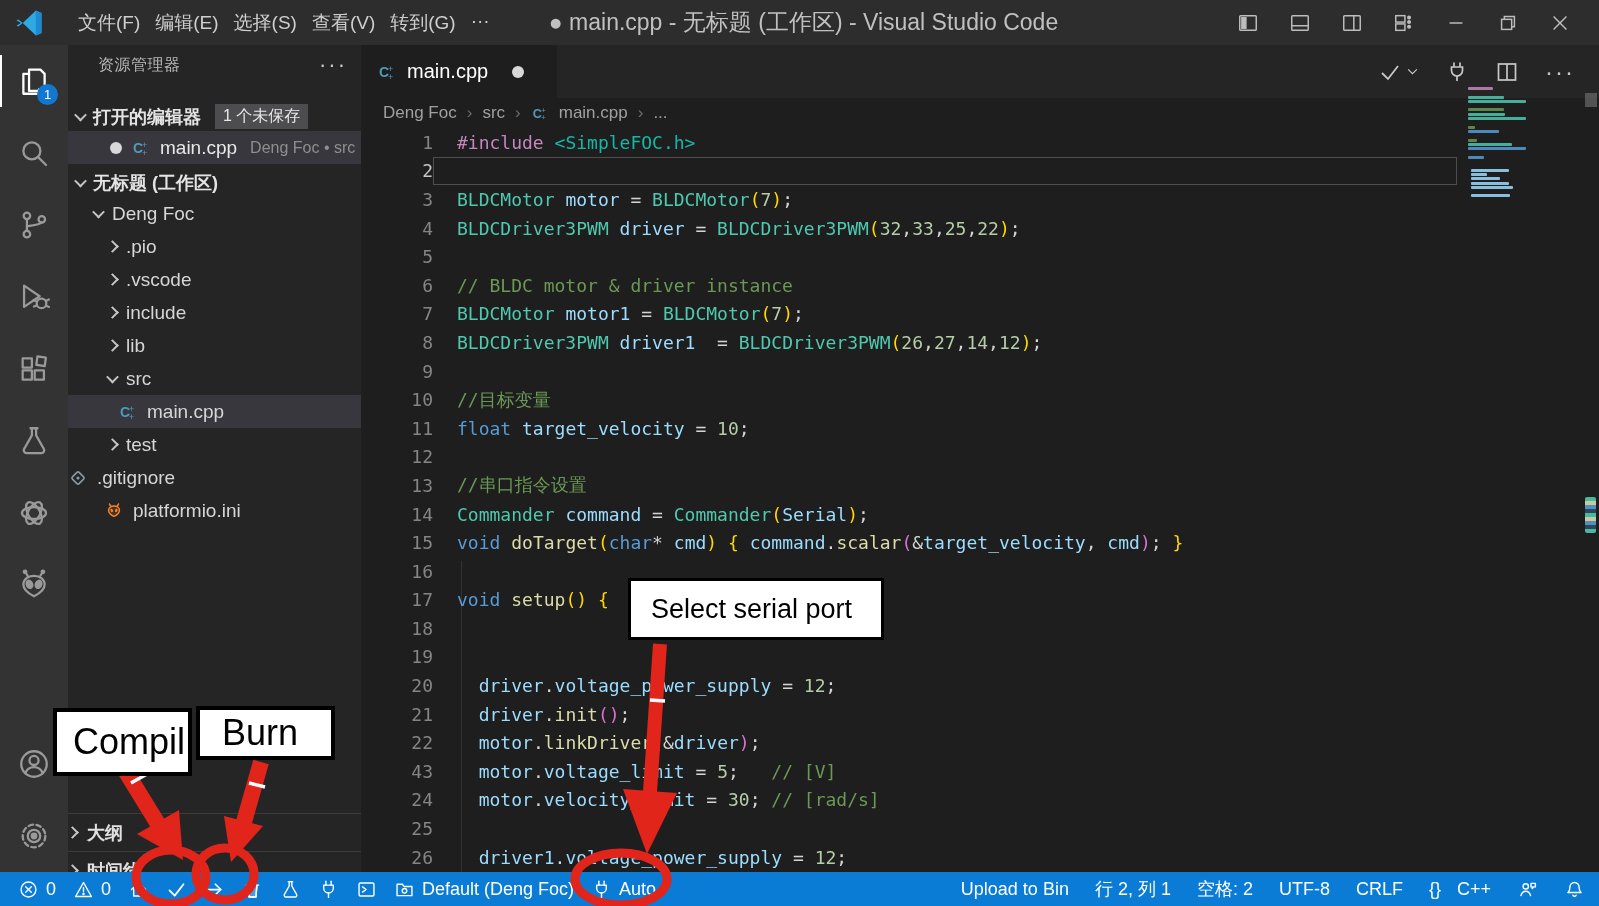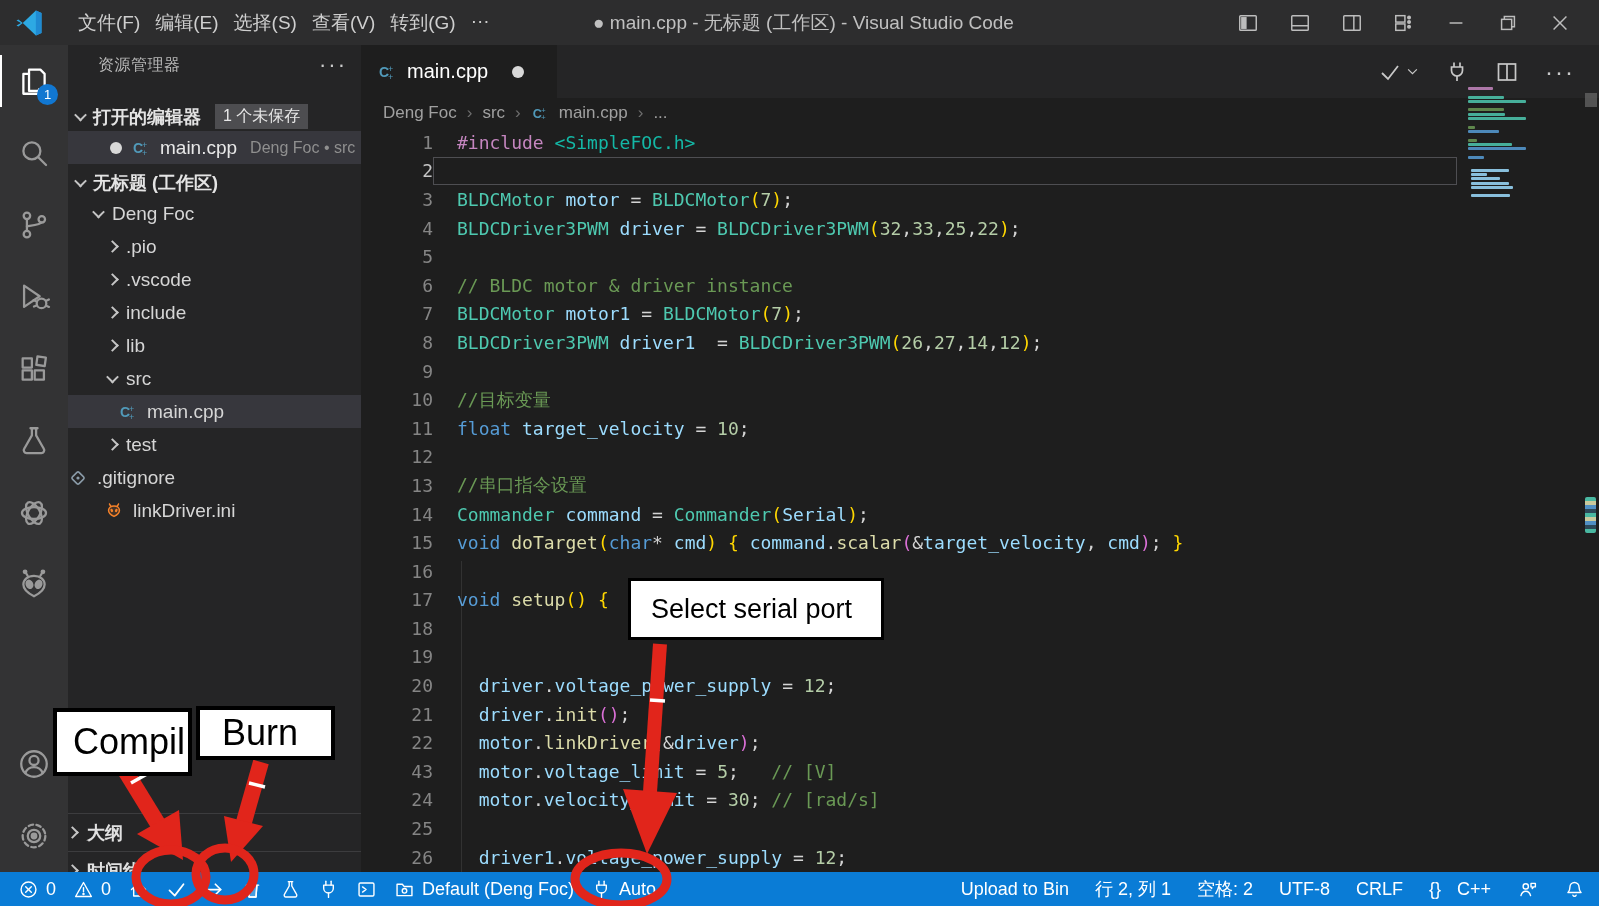--- a/index.html
+++ b/index.html
@@ -8,21 +8,21 @@
     position:relative; width:1599px; height:906px; overflow:hidden;
     background:#1e1e1e; font-family:"Liberation Sans", sans-serif;
     color:#cccccc; -webkit-font-smoothing:antialiased;
   }
   
   .titlebar { position:absolute; left:0; top:0; width:100%; height:45px;
     background:#2d2d2e; display:flex; align-items:center; }
   .vscode-logo { width:30px; height:30px; margin-left:14px; flex:0 0 auto; }
   .menus { display:flex; gap:15px; margin-left:34px; font-size:19px; color:#cfcfcf; }
   .menus span { cursor:default; }
-  .win-title { position:absolute; left:8px; right:0; text-align:center; font-size:19px; color:#c0c0c0; pointer-events:none; }
+  .win-title { position:absolute; left:8px; right:0; text-align:center; font-size:23px; color:#c0c0c0; pointer-events:none; }
   .win-controls { position:absolute; right:0; top:0; height:45px; display:flex; align-items:center; gap:30px; padding-right:28px; }
   .win-controls .wicon { width:22px; height:22px; color:#bdbdbd; }
   
   .activitybar { position:absolute; left:0; top:45px; width:68px; height:827px;
     background:#333334; display:flex; flex-direction:column; align-items:center; }
   .act-item { position:relative; width:68px; height:72px; display:flex; align-items:center; justify-content:center; color:#9a9a9a; }
   .act-item.active { color:#ffffff; }
   .act-item.active::before { content:""; position:absolute; left:0; top:10px; bottom:10px; width:2px; background:#fff; }
   .act-item svg { width:34px; height:34px; }
   .act-badge { position:absolute; right:10px; bottom:12px; min-width:21px; height:21px; border-radius:11px;
@@ -283,21 +283,21 @@
         </div>
         <div class="tree-row" style="padding-left: 36px;">
           <span class="ficon"><svg viewBox="0 0 24 24" fill="none" stroke="#f5822a" stroke-width="1.8" stroke-linecap="round">
               <path d="M12 6c-4 0-6.5 2.4-6.5 5.3 0 3.5 4 6 6.5 7.2 2.5-1.2 6.5-3.7 6.5-7.2C18.5 8.4 16 6 12 6z" fill="#f5822a" fill-opacity=".15"></path>
               <ellipse cx="9.3" cy="11.3" rx="1.5" ry="2.1" fill="#f5822a" stroke="none" transform="rotate(-25 9.3 11.3)"></ellipse>
               <ellipse cx="14.7" cy="11.3" rx="1.5" ry="2.1" fill="#f5822a" stroke="none" transform="rotate(25 14.7 11.3)"></ellipse>
               <path d="M8 6.2 6.8 4M16 6.2 17.2 4"></path>
               <circle cx="6.5" cy="3.6" r=".8" fill="#f5822a" stroke="none"></circle>
               <circle cx="17.5" cy="3.6" r=".8" fill="#f5822a" stroke="none"></circle>
             </svg></span>
-          <span>linkDriver.ini</span>
+          <span>platformio.ini</span>
         </div>
       </div>
     <div class="side-bottom">
       <div class="side-sec">
         <span class="chev right"></span>
         <span>大纲</span>
       </div>
       <div class="side-sec">
         <span class="chev right"></span>
         <span>时间线</span>

